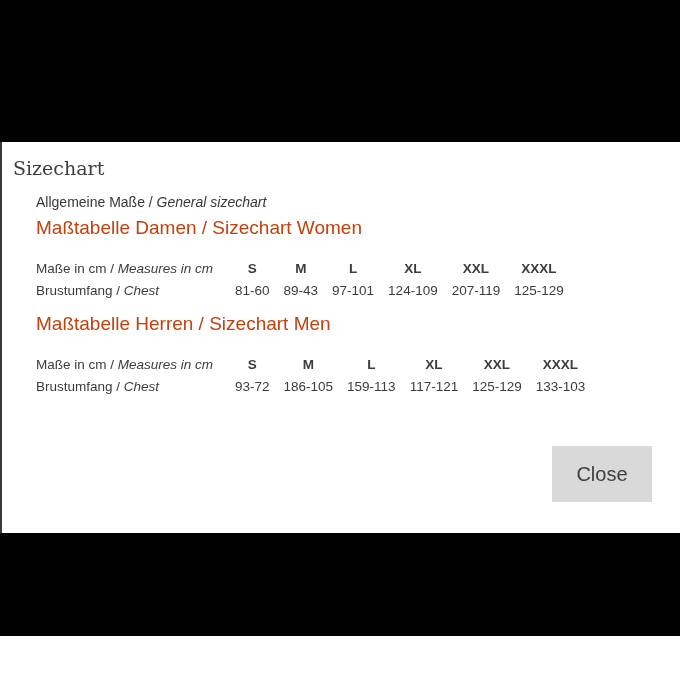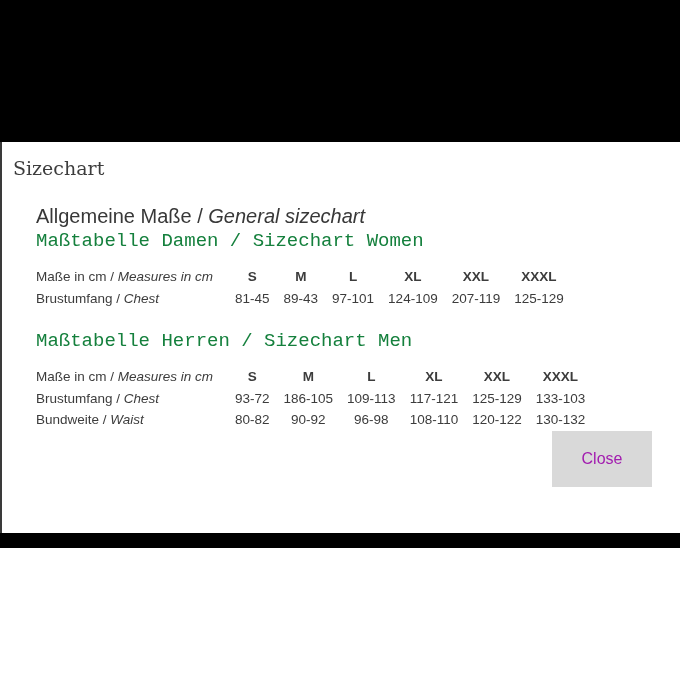--- a/index.html
+++ b/index.html
@@ -1,19 +1,19 @@
 <!DOCTYPE html>
 <html><head>
 <meta charset="utf-8">
 <style>
   html, body { margin: 0; padding: 0; }
   .screen {
     position: relative;
     width: 680px;
-    height: 548px;
+    height: 636px;
     background: #000000;
     overflow: hidden;
     font-family: "Liberation Sans", sans-serif;
   }
   .modal {
     position: absolute;
     left: 0;
     top: 142px;
     width: 680px;
     height: 391px;
@@ -24,65 +24,65 @@
   }
   .dialog-title {
     font-family: "DejaVu Serif", "Liberation Serif", serif;
     font-size: 19px;
     line-height: 25px;
     color: #3d3d3d;
     margin: 14px 0 0 11px;
   }
   .content { padding-left: 34px; }
   .intro {
-    margin-top: 27px;
-    font-size: 20px;
+    margin-top: 13px;
+    font-size: 14px;
     line-height: 16px;
     color: #383838;
   }
   .it { font-style: italic; }
   .section-heading {
-    font-family: Liberation Mono, monospace;
+    font-family: Liberation Sans, sans-serif;
     font-size: 19px;
     line-height: 25px;
     font-weight: normal;
-    color: #15803d;
+    color: #c2410c;
     margin: 5px 0 0 0;
   }
-  .section-heading.men { margin-top: 20px; }
+  .section-heading.men { margin-top: 10px; }
   table.sizes-table {
     border-collapse: collapse;
-    margin-top: 12px;
+    margin-top: 18px;
     font-size: 13.5px;
     color: #3c3c3c;
   }
   table.sizes-table td {
     padding: 0 7px;
     text-align: center;
     line-height: 21.5px;
     white-space: nowrap;
   }
   table.sizes-table td.label {
     width: 192px;
     min-width: 192px;
     text-align: left;
     padding: 0;
   }
   table.sizes-table td.size { font-weight: bold; }
   .close-button {
     position: absolute;
     right: 28px;
-    bottom: 46px;
+    bottom: 31px;
     width: 100px;
     height: 56px;
     background: #d9d9d9;
     border: none;
     font-family: "Liberation Sans", sans-serif;
-    font-size: 16px;
-    color: #a21caf;
+    font-size: 20px;
+    color: #404040;
     cursor: pointer;
   }
 </style>
 </head>
 <body>
 
 <div class="screen">
   <div class="modal">
 
     <div class="dialog-title">Sizechart</div>
@@ -99,21 +99,21 @@
           <td class="label"><span>Maße in cm / </span><span class="it">Measures in cm</span></td>
           <td class="size">S</td>
           <td class="size">M</td>
           <td class="size">L</td>
           <td class="size">XL</td>
           <td class="size">XXL</td>
           <td class="size">XXXL</td>
         </tr>
         <tr>
           <td class="label"><span>Brustumfang / </span><span class="it">Chest</span></td>
-          <td class="val">81-45</td>
+          <td class="val">81-60</td>
           <td class="val">89-43</td>
           <td class="val">97-101</td>
           <td class="val">124-109</td>
           <td class="val">207-119</td>
           <td class="val">125-129</td>
         </tr>
       </tbody>
         </table>
 
       <div class="section-heading men">Maßtabelle Herren / Sizechart Men</div>
@@ -126,33 +126,24 @@
           <td class="size">M</td>
           <td class="size">L</td>
           <td class="size">XL</td>
           <td class="size">XXL</td>
           <td class="size">XXXL</td>
         </tr>
         <tr>
           <td class="label"><span>Brustumfang / </span><span class="it">Chest</span></td>
           <td class="val">93-72</td>
           <td class="val">186-105</td>
-          <td class="val">109-113</td>
+          <td class="val">159-113</td>
           <td class="val">117-121</td>
           <td class="val">125-129</td>
           <td class="val">133-103</td>
-        </tr>
-        <tr>
-          <td class="label"><span>Bundweite / </span><span class="it">Waist</span></td>
-          <td class="val">80-82</td>
-          <td class="val">90-92</td>
-          <td class="val">96-98</td>
-          <td class="val">108-110</td>
-          <td class="val">120-122</td>
-          <td class="val">130-132</td>
         </tr>
       </tbody>
         </table>
 
     </div>
 
     <button class="close-button">Close</button>
 
   </div>
 </div>

